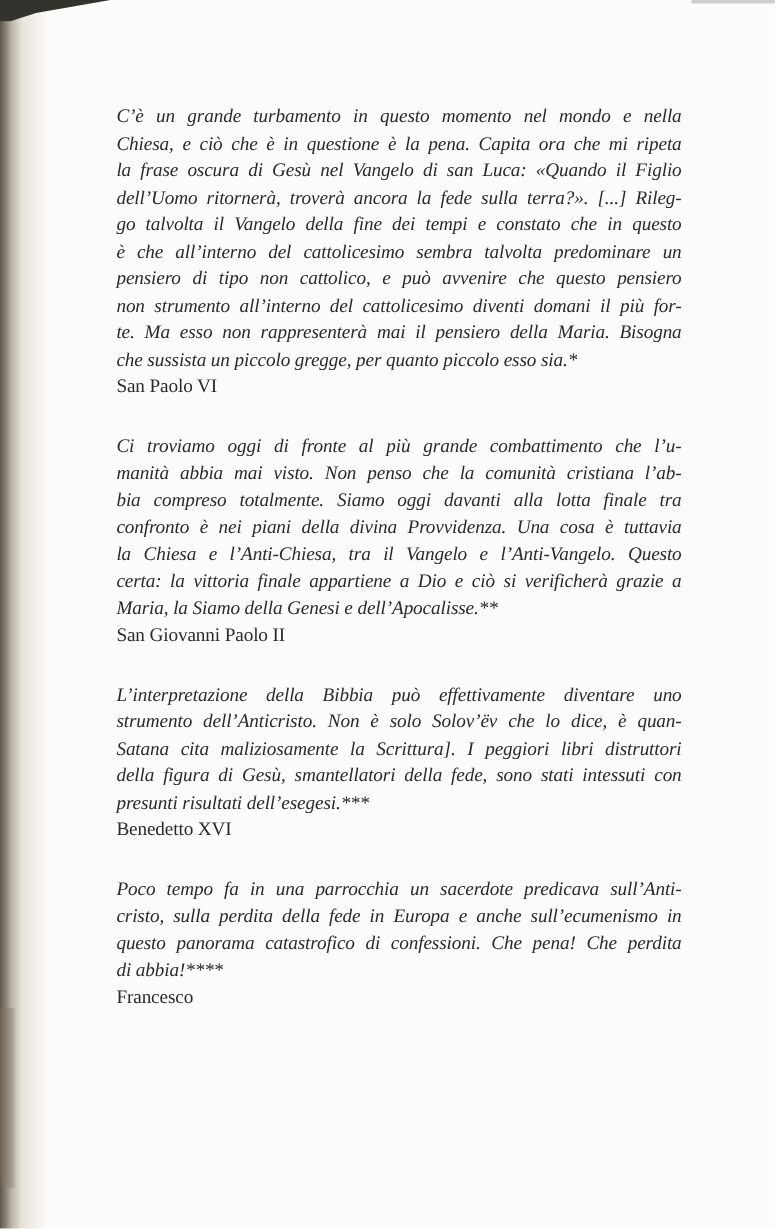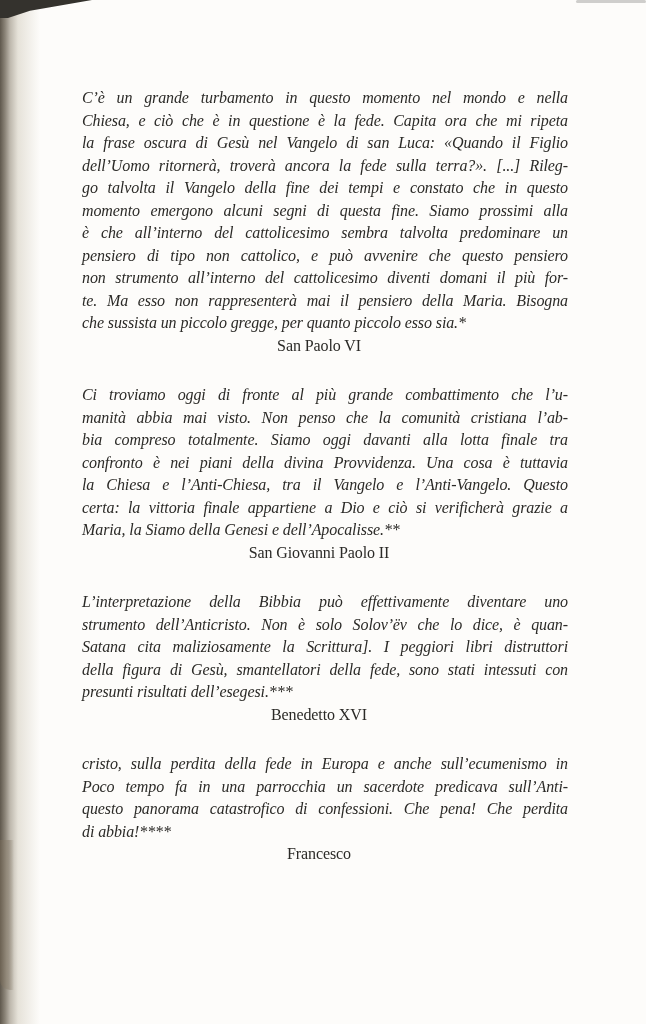--- a/index.html
+++ b/index.html
@@ -55,50 +55,49 @@
     position: absolute;
     left: 82px;
     top: 87px;
     width: 486px;
     font-style: italic;
     font-size: 16px;
     line-height: 22.5px;
     letter-spacing: -0.1px;
     color: #2b2a27;
   }
-  .quote { margin: 0 0 27px 0; }
+  .quote { margin: 0 0 27px 15px; }
   .q-line {
     text-align: justify;
     text-align-last: justify;
   }
   .q-line.last {
     text-align-last: left;
   }
   .attribution {
     font-style: normal;
-    text-align: center;
+    text-align: left;
     padding-right: 12px;
   }
 </style>
 </head>
 <body>
 
 <div class="scan">
   <div class="spine-shadow"></div>
   <div class="spine-shadow-bottom"></div>
   <div class="corner-wedge"></div>
   <div class="top-edge-mark"></div>
   <div class="text-block">
       <div class="quote">
         <div class="q-line">C’è un grande turbamento in questo momento nel mondo e nella</div>
-        <div class="q-line">Chiesa, e ciò che è in questione è la fede. Capita ora che mi ripeta</div>
+        <div class="q-line">Chiesa, e ciò che è in questione è la pena. Capita ora che mi ripeta</div>
         <div class="q-line">la frase oscura di Gesù nel Vangelo di san Luca: «Quando il Figlio</div>
         <div class="q-line">dell’Uomo ritornerà, troverà ancora la fede sulla terra?». [...] Rileg-</div>
         <div class="q-line">go talvolta il Vangelo della fine dei tempi e constato che in questo</div>
-        <div class="q-line">momento emergono alcuni segni di questa fine. Siamo prossimi alla</div>
         <div class="q-line">è che all’interno del cattolicesimo sembra talvolta predominare un</div>
         <div class="q-line">pensiero di tipo non cattolico, e può avvenire che questo pensiero</div>
         <div class="q-line">non strumento all’interno del cattolicesimo diventi domani il più for-</div>
         <div class="q-line">te. Ma esso non rappresenterà mai il pensiero della Maria. Bisogna</div>
         <div class="q-line last">che sussista un piccolo gregge, per quanto piccolo esso sia.*</div>
         <div class="attribution">San Paolo VI</div>
       </div>
       <div class="quote">
         <div class="q-line">Ci troviamo oggi di fronte al più grande combattimento che l’u-</div>
         <div class="q-line">manità abbia mai visto. Non penso che la comunità cristiana l’ab-</div>
@@ -111,20 +110,20 @@
       </div>
       <div class="quote">
         <div class="q-line">L’interpretazione della Bibbia può effettivamente diventare uno</div>
         <div class="q-line">strumento dell’Anticristo. Non è solo Solov’ëv che lo dice, è quan-</div>
         <div class="q-line">Satana cita maliziosamente la Scrittura]. I peggiori libri distruttori</div>
         <div class="q-line">della figura di Gesù, smantellatori della fede, sono stati intessuti con</div>
         <div class="q-line last">presunti risultati dell’esegesi.***</div>
         <div class="attribution">Benedetto XVI</div>
       </div>
       <div class="quote">
+        <div class="q-line">Poco tempo fa in una parrocchia un sacerdote predicava sull’Anti-</div>
         <div class="q-line">cristo, sulla perdita della fede in Europa e anche sull’ecumenismo in</div>
-        <div class="q-line">Poco tempo fa in una parrocchia un sacerdote predicava sull’Anti-</div>
         <div class="q-line">questo panorama catastrofico di confessioni. Che pena! Che perdita</div>
         <div class="q-line last">di abbia!****</div>
         <div class="attribution">Francesco</div>
       </div>
     </div>
 </div>
 
 </body></html>

